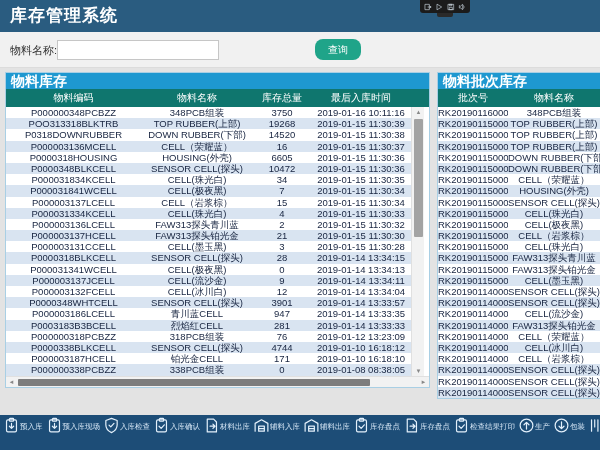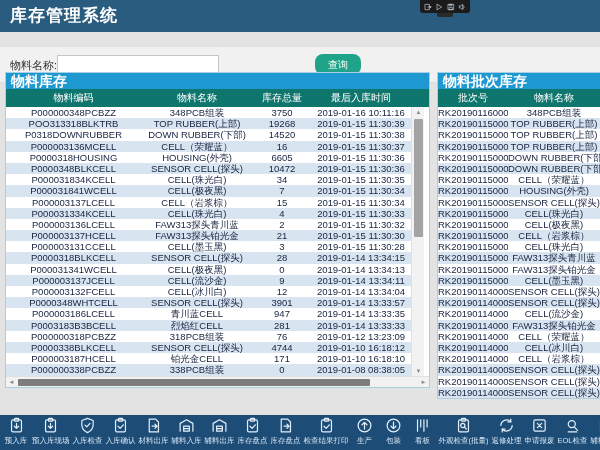--- a/index.html
+++ b/index.html
@@ -9,21 +9,21 @@
     font-family:"Liberation Sans","DejaVu Sans",sans-serif;
     background:#e3e3e3;
   }
   
   .topbar { position:absolute; left:0; top:0; width:600px; height:32px; background:#2a5c80;text-decoration:underline; }
   .topbar .title { position:absolute; left:10px; top:0; line-height:32px; color:#ffffff; font-size:17px; font-weight:bold; letter-spacing:1px; }
   .rec-overlay { position:absolute; left:420px; top:0; width:50px; height:13px; background:#1b1b1b; border-radius:0 0 3px 3px; display:flex; align-items:center; justify-content:space-around; padding:0 2px; }
   .rec-overlay svg { width:8px; height:8px; display:block; }
   .rec-nub { position:absolute; left:437px; top:13px; width:16px; height:4px; background:#2a2a2a; border-radius:0 0 2px 2px; }
   
-  .searchbar { position:absolute; left:0; top:32px; width:600px; height:36px; background:#f1f1f1; border-bottom:1px solid #dcdcdc;margin-top:15px; }
+  .searchbar { position:absolute; left:0; top:32px; width:600px; height:36px; background:#f1f1f1; border-bottom:1px solid #dcdcdc; }
   .searchbar .lbl { position:absolute; left:10px; top:0; line-height:36px; font-size:11px; color:#333; }
   .searchbar input { position:absolute; left:57px; top:8px; width:162px; height:20px; border:1px solid #c6c6c6; background:#fff; font-size:11px; padding:0 4px; outline:none; }
   .searchbar .btn { position:absolute; left:315px; top:7px; width:46px; height:21px; background:#1fa489; color:#fff; border:none; font-size:10px; border-radius:8px; cursor:pointer; }
   
   .panel { position:absolute; background:#fff; border:1px solid #a9cfe4; overflow:hidden; }
   .panel-title { height:16px; background:#1e98d0; color:#fff; font-size:14px; font-weight:bold; line-height:16px; padding-left:5px; }
   .thead { display:flex; height:18px; background:#0f766e; }
   .thead .th { color:#fff; font-size:10px; line-height:18px; text-align:center; overflow:hidden; white-space:nowrap; }
   .tbody .trow { display:flex; height:11.2px; background:#fff; }
   .tbody .trow.alt { background:#d9e4f1; }
@@ -40,21 +40,21 @@
   .vscroll { width:13px; height:269px; background:#f2f2f2; border-left:1px solid #e0e0e0; position:relative; }
   .vscroll .arr { position:absolute; left:0; width:13px; height:10px; font-size:6px; color:#888; text-align:center; line-height:10px; }
   .vscroll .arr.up{top:0}.vscroll .arr.down{bottom:0}
   .vscroll .thumb { position:absolute; left:2px; top:12px; width:9px; height:118px; background:#a3a3a3; border-radius:1px; }
   .hscroll { position:absolute; left:0; bottom:0; width:423px; height:11px; background:#f2f2f2; border-top:1px solid #e0e0e0; }
   .hscroll .arr { position:absolute; top:0; width:11px; height:11px; font-size:6px; color:#888; text-align:center; line-height:11px; }
   .hscroll .arr.left{left:0}.hscroll .arr.right{right:0}
   .hscroll .thumb { position:absolute; left:12px; top:2px; width:352px; height:7px; background:#7d7d7d; border-radius:1px; }
   
   .toolbar { position:absolute; left:0; top:415px; width:600px; height:35px; background:#1d4d77; display:flex; align-items:flex-start; overflow:hidden; padding:2px 1px 0 3px; }
-  .tb-item { display:flex; flex-direction:column; align-items:center; flex:0 0 auto; margin-right:3px; cursor:pointer; min-width:26px; }
+  .tb-item { display:flex; flex-direction:row; align-items:center; flex:0 0 auto; margin-right:3px; cursor:pointer; min-width:26px; }
   .tb-item svg { width:17px; height:17px; display:block; }
   .tb-label { font-size:7.5px; color:#d7e7f6; white-space:nowrap; margin-top:2px; }
 </style>
 </head>
 <body>
 
 <div class="topbar">
   <div class="title">库存管理系统</div>
 </div>
 <div class="rec-overlay" id="recOverlay">

